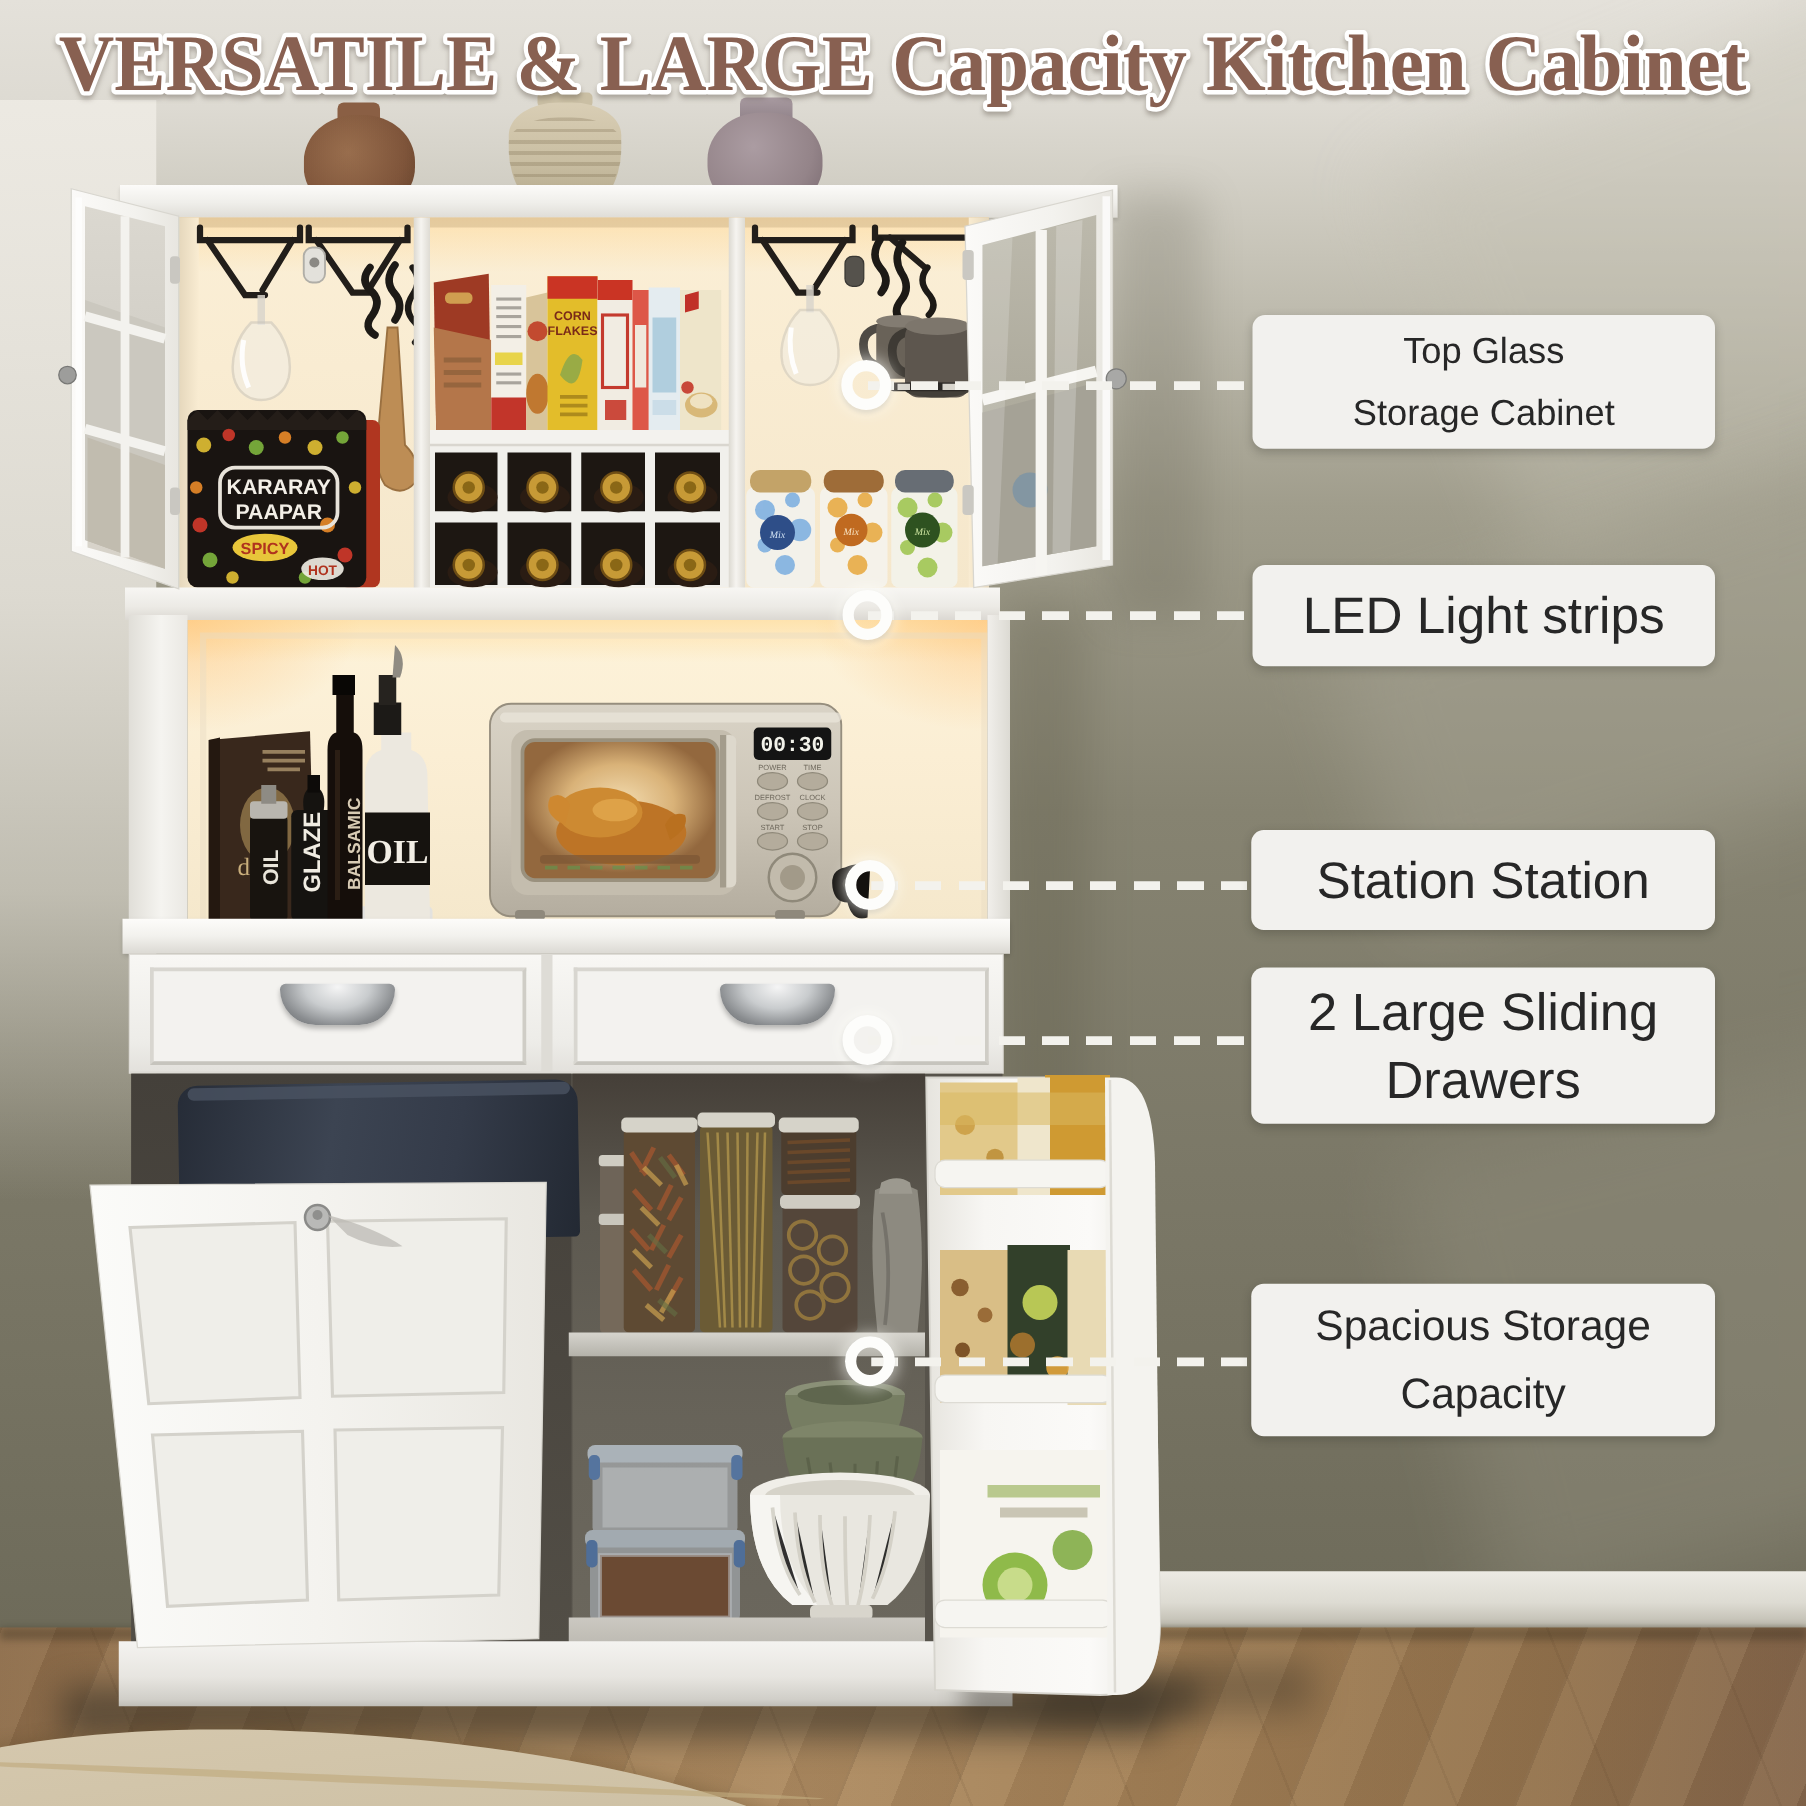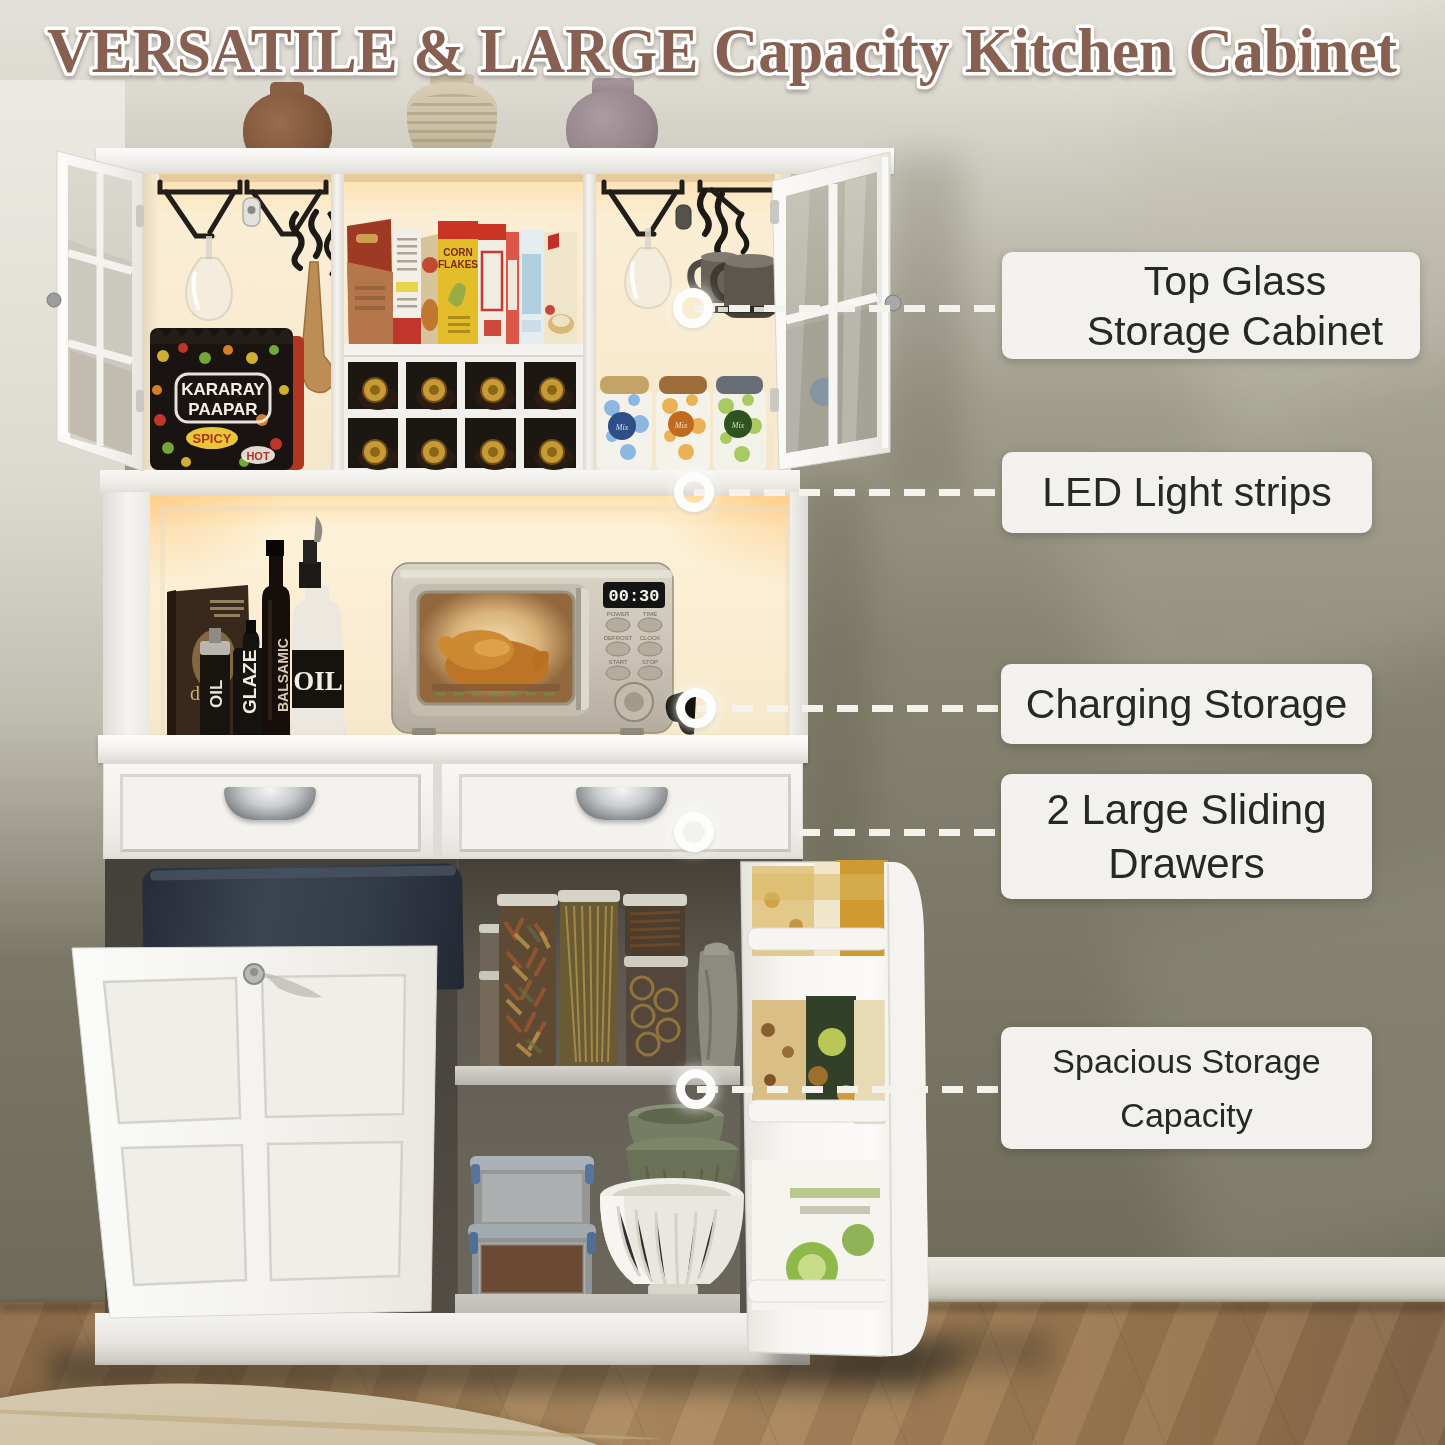--- a/index.html
+++ b/index.html
@@ -648,23 +648,23 @@
   <div class="abs dash" style="left:694px;top:489px;width:308px;"></div>
   <div class="abs dash" style="left:697px;top:705px;width:305px;"></div>
   <div class="abs dash" style="left:694px;top:829px;width:308px;"></div>
   <div class="abs dash" style="left:697px;top:1086px;width:305px;"></div>
   <div class="abs ring" style="left:673px;top:288px;"></div>
   <div class="abs ring" style="left:674px;top:472px;"></div>
   <div class="abs ring" style="left:676px;top:688px;"></div>
   <div class="abs ring" style="left:674px;top:812px;"></div>
   <div class="abs ring" style="left:676px;top:1069px;"></div>
 
-  <div class="abs label" style="left:1002px;top:252px;width:370px;height:107px;font-size:41px;line-height:50px;padding-left:48px;">Top Glass<br>Storage Cabinet</div>
+  <div class="abs label" style="left:1002px;top:252px;width:370px;height:107px;font-size:29px;line-height:50px;">Top Glass<br>Storage Cabinet</div>
   <div class="abs label" style="left:1002px;top:452px;width:370px;height:81px;font-size:41px;">LED Light strips</div>
-  <div class="abs label" style="left:1001px;top:664px;width:371px;height:80px;font-size:41px;">Charging Storage</div>
+  <div class="abs label" style="left:1001px;top:664px;width:371px;height:80px;font-size:41px;">Station Station</div>
   <div class="abs label" style="left:1001px;top:774px;width:371px;height:125px;font-size:42px;line-height:54px;">2 Large Sliding<br>Drawers</div>
   <div class="abs label" style="left:1001px;top:1027px;width:371px;height:122px;font-size:34px;line-height:54px;">Spacious Storage<br>Capacity</div>
 
   <svg class="abs" style="left:0;top:0;" width="1445" height="125">
     <text x="722" y="72" text-anchor="middle" font-family="Liberation Serif, serif" font-size="64" font-weight="bold" fill="#886051" stroke="#ffffff" stroke-width="7" stroke-linejoin="round" paint-order="stroke" style="filter:drop-shadow(0 3px 2px rgba(90,80,70,.4))" textLength="1350" lengthAdjust="spacingAndGlyphs">VERSATILE &amp; LARGE Capacity Kitchen Cabinet</text>
   </svg>
 
 </div>
 
 </body></html>

